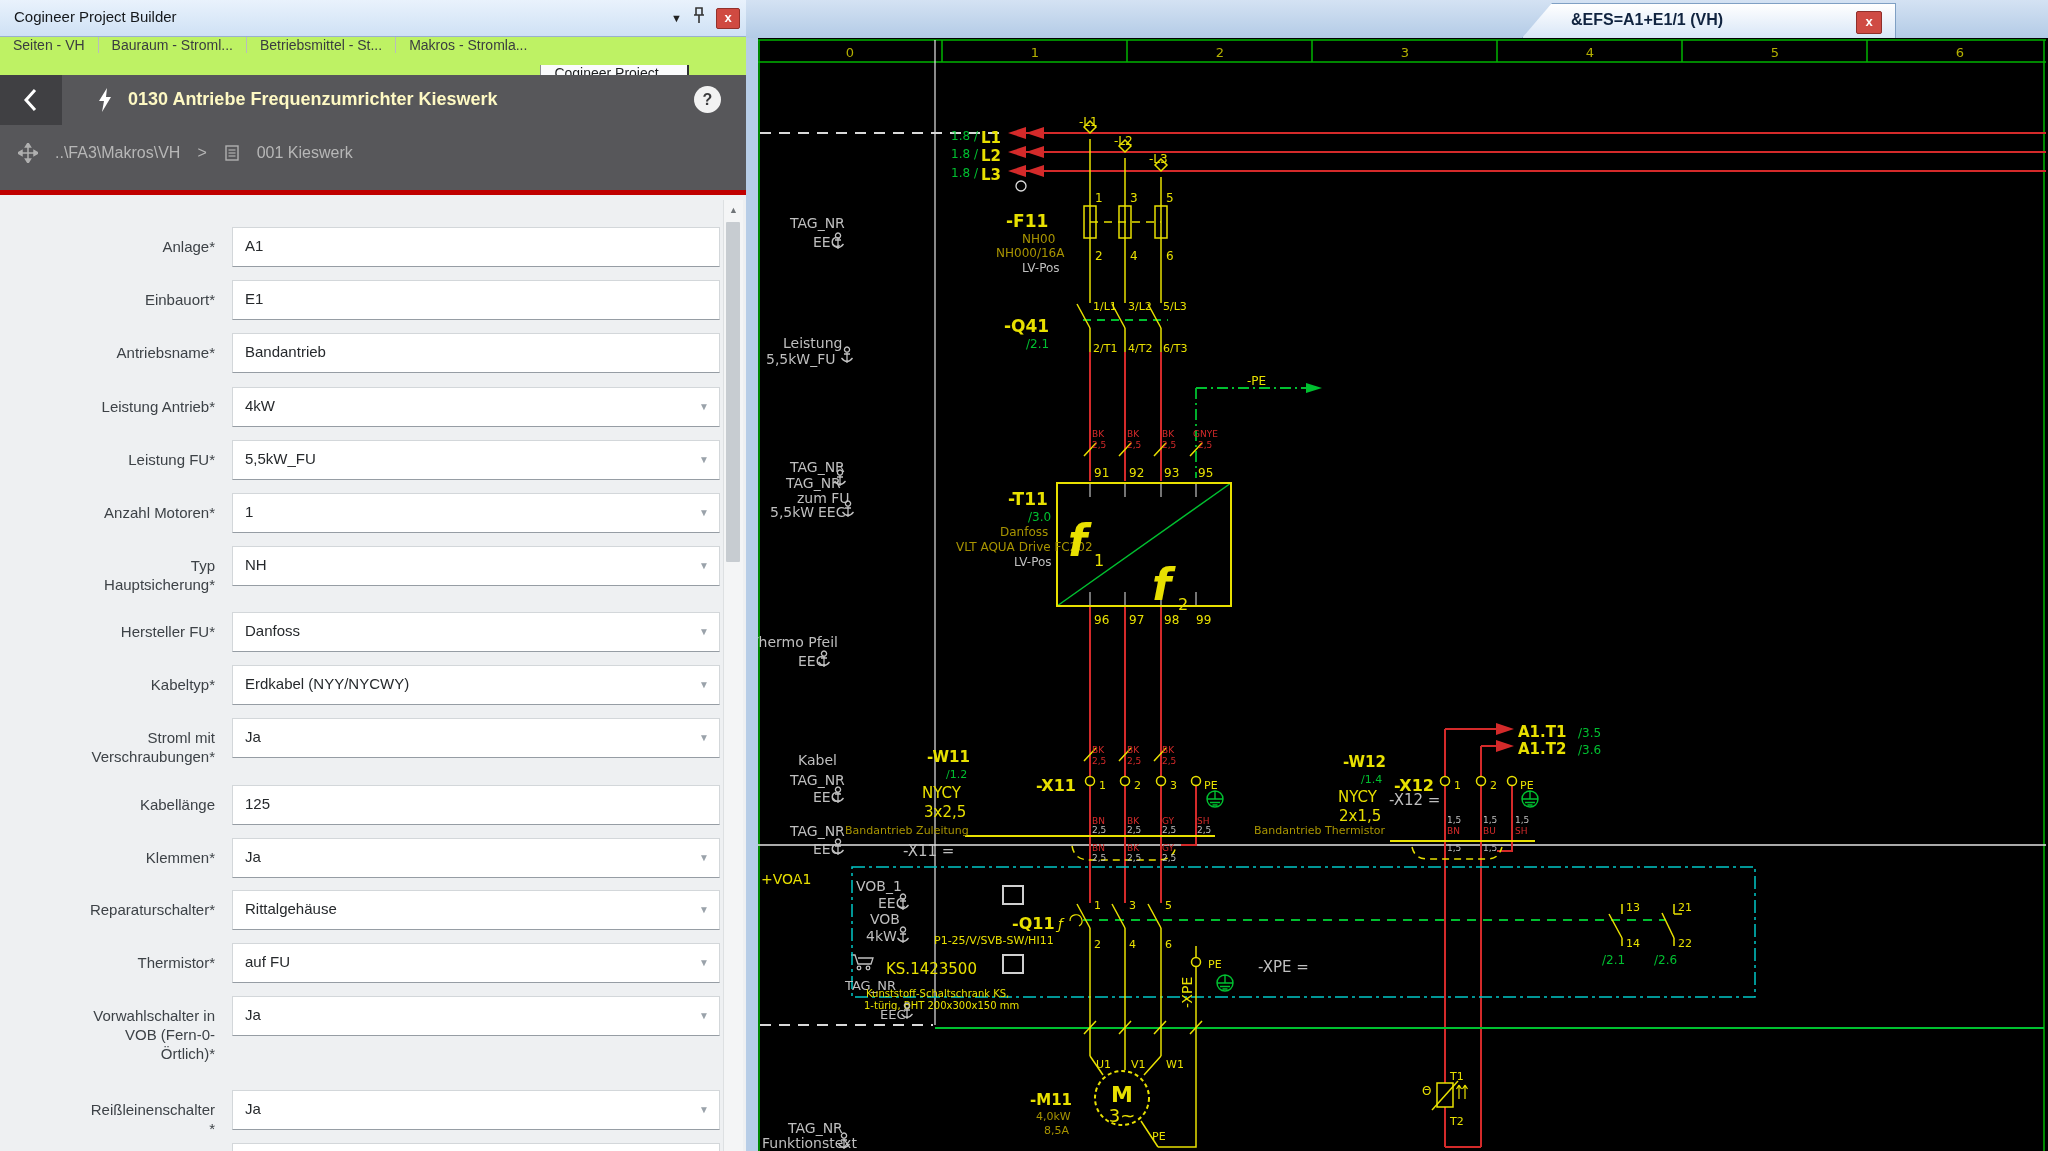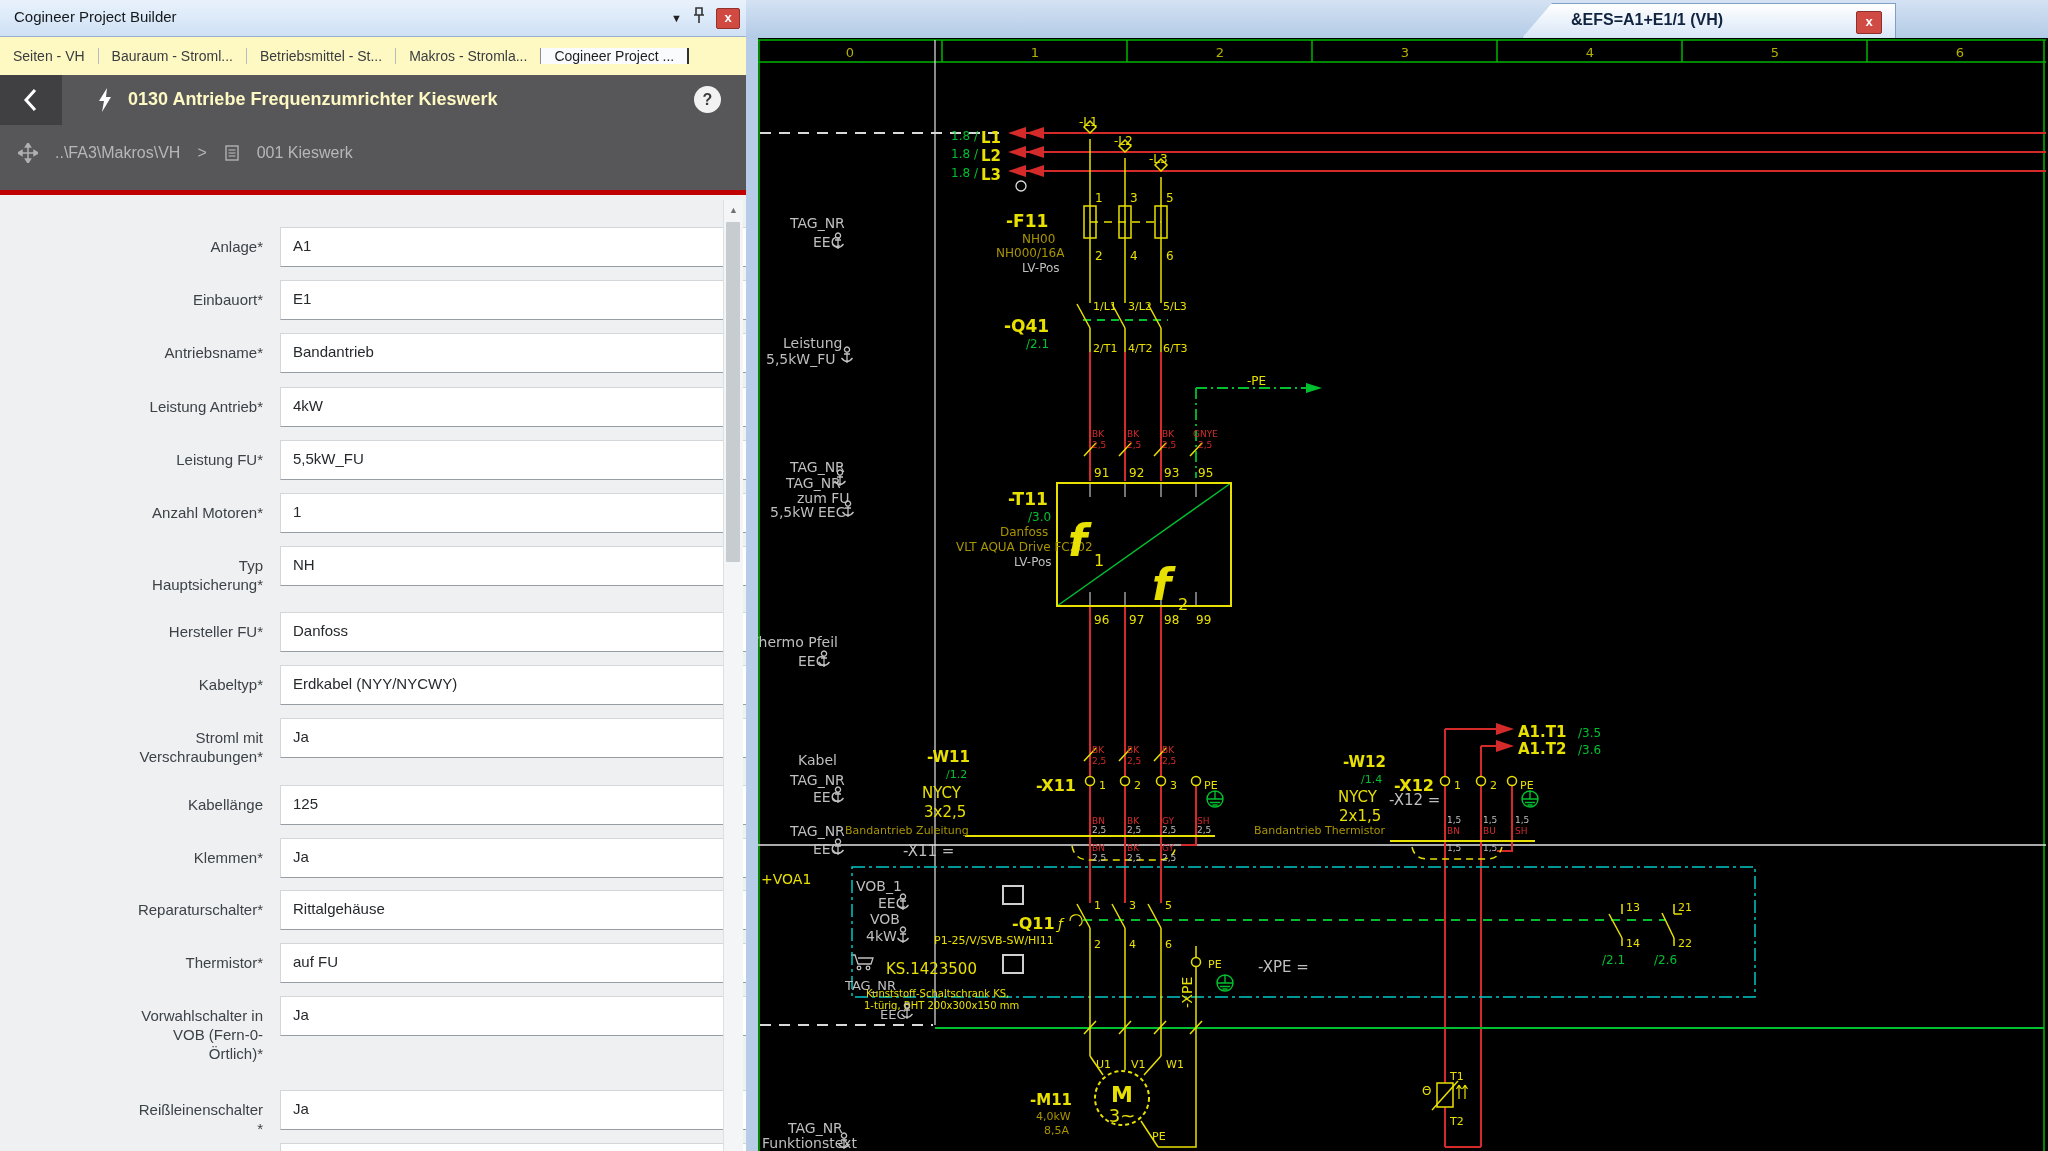--- a/index.html
+++ b/index.html
@@ -7,33 +7,33 @@
        font-family:"Liberation Sans",sans-serif;-webkit-font-smoothing:antialiased;}
   
   .left-panel{position:absolute;left:0;top:0;width:746px;height:1151px;background:#eef0f2;border-right:2px solid #6d28d9;}
   .titlebar{position:absolute;left:0;top:0;width:746px;height:36px;
             background:linear-gradient(#e9f2fc,#cfe1f5);border-bottom:1px solid #9ab0cc;}
   .titlebar .title{position:absolute;left:14px;top:8px;font-size:15px;color:#15181c;}
   .tb-icons{position:absolute;right:6px;top:6px;display:flex;align-items:center;gap:10px;}
   .tb-caret{font-size:11px;color:#222;line-height:20px;}
   .tb-close{width:22px;height:19px;background:#d04a41;border:1px solid #93312b;border-radius:2px;
             color:#fff;font-size:13px;font-weight:bold;text-align:center;line-height:17px;}
-  .tabsrow{position:absolute;left:0;top:37px;width:746px;height:38px;background:#fef9c3;display:flex;align-items:center;}
+  .tabsrow{position:absolute;left:0;top:37px;width:746px;height:38px;background:#bef264;display:flex;align-items:flex-start;}
   .tab{padding:0 13px;font-size:14px;color:#3a3d40;display:flex;align-items:center;white-space:nowrap;border-left:1px solid #b9bcbe;}
   .tab:first-child{border-left:none;}
-  .tab.active{background:#fafbfc;border-left:1px solid #8c8f92;border-right:2px solid #2e3133;color:#1c1e20;}
+  .tab.active{background:#fafbfc;border-left:1px solid #8c8f92;border-right:2px solid #2e3133;color:#1c1e20;margin-top:28px;}
   .panel-header{position:absolute;left:0;top:75px;width:746px;height:115px;background:#57575a;}
   .back-btn{position:absolute;left:0;top:0;width:62px;height:50px;background:#404043;display:flex;align-items:center;justify-content:center;}
   .bolt{position:absolute;left:96px;top:12px;}
   .hdr-title{position:absolute;left:128px;top:14px;font-size:18px;font-weight:bold;color:#fef9c3;}
   .help-btn{position:absolute;left:694px;top:11px;width:27px;height:27px;border-radius:50%;background:#f2f2f2;
             color:#3c3c3e;font-weight:bold;font-size:16px;text-align:center;line-height:27px;}
   .breadcrumb{position:absolute;left:18px;top:68px;display:flex;align-items:center;gap:17px;color:#b7b7b7;font-size:16px;}
   .redbar{position:absolute;left:0;top:190px;width:746px;height:5px;background:#c00000;}
-  .form-area{position:absolute;left:0;top:195px;width:746px;height:956px;background:#eef0f2;overflow:hidden;margin-left:48px;}
+  .form-area{position:absolute;left:0;top:195px;width:746px;height:956px;background:#eef0f2;overflow:hidden;}
   .frow{position:absolute;left:0;width:700px;}
   .flabel{position:absolute;left:85px;top:0;width:130px;padding-top:10px;text-align:right;font-size:15px;line-height:19px;
           color:#3d4247;overflow-wrap:anywhere;}
   .fbox{position:absolute;left:232px;top:0;width:488px;height:40px;background:#fff;border:1px solid #d3d7da;
         border-bottom-color:#969da4;box-sizing:border-box;}
   .fbox .fvalue{position:absolute;left:12px;top:9px;font-size:15px;color:#26292c;white-space:nowrap;}
   .fbox .fcaret{position:absolute;right:10px;top:13px;font-size:10px;color:#9aa2aa;}
   .vscroll{position:absolute;left:723px;top:200px;width:19px;height:951px;background:#f4f5f6;border-left:1px solid #dde0e2;}
   .vs-up{position:absolute;left:0;top:2px;width:19px;height:17px;text-align:center;font-size:9px;color:#707478;line-height:17px;}
   .vs-thumb{position:absolute;left:2px;top:22px;width:14px;height:340px;background:#c7ccd1;border-radius:1px;}

